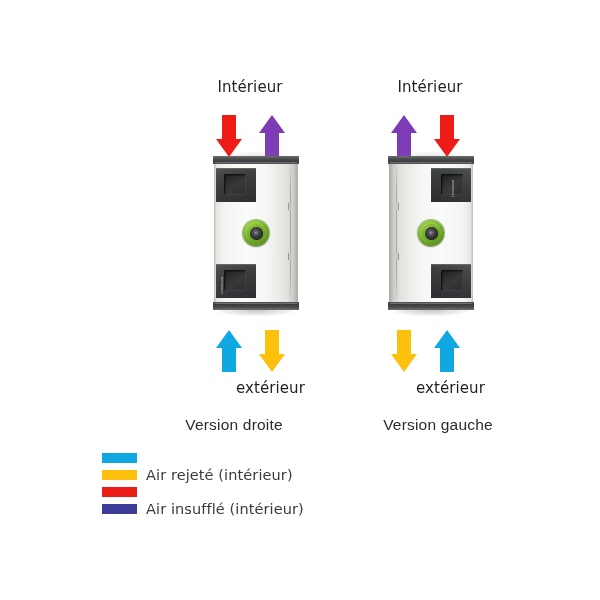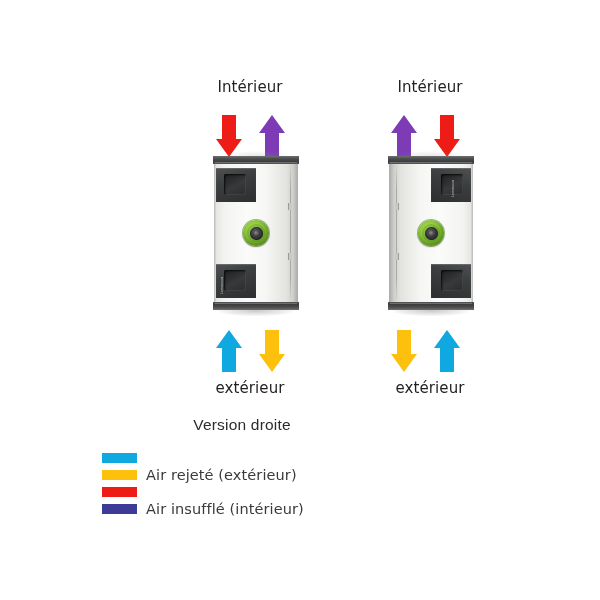--- a/index.html
+++ b/index.html
@@ -31,20 +31,21 @@
   }
   .lbl-interior {
     font-family: "DejaVu Sans", sans-serif;
     font-size: 15px;
     letter-spacing: 0.1px;
   }
   .lbl-exterior {
     font-family: "DejaVu Sans", sans-serif;
     font-size: 15px;
     letter-spacing: 0.1px;
+    text-align: right;
   }
   .lbl-version {
     font-family: "Liberation Sans", sans-serif;
     font-size: 15.5px;
     color: #2b2b2b;
     letter-spacing: 0.2px;
   }
 
   
   .unit {
@@ -271,21 +272,21 @@
     </svg>
   </div>
   <div class="arrow" style="left:259px; top:330px;">
     <svg viewBox="0 0 26 42" xmlns="http://www.w3.org/2000/svg" aria-hidden="true">
       <polygon points="6,0 20,0 20,24 26,24 13,42 0,24 6,24" fill="#fcc00d"></polygon>
     </svg>
   </div>
 
   <div class="lbl lbl-exterior" style="left:195px; top:379px; width:110px;">extérieur</div>
 
-  <div class="lbl lbl-version" style="left:172px; top:416px; width:140px;">Version droite</div>
+  <div class="lbl lbl-version" style="left:164px; top:416px; width:140px;">Version droite</div>
 
   <div class="lbl lbl-interior" style="left:375px; top:78px; width:110px;">Intérieur</div>
 
   <div class="arrow" style="left:391px; top:115px;">
     <svg viewBox="0 0 26 42" xmlns="http://www.w3.org/2000/svg" aria-hidden="true">
       <polygon points="13,0 26,18 20,18 20,42 6,42 6,18 0,18" fill="#7d3cb5"></polygon>
     </svg>
   </div>
   <div class="arrow" style="left:434px; top:115px;">
     <svg viewBox="0 0 26 42" xmlns="http://www.w3.org/2000/svg" aria-hidden="true">
@@ -327,30 +328,31 @@
     </svg>
   </div>
   <div class="arrow" style="left:434px; top:330px;">
     <svg viewBox="0 0 26 42" xmlns="http://www.w3.org/2000/svg" aria-hidden="true">
       <polygon points="13,0 26,18 20,18 20,42 6,42 6,18 0,18" fill="#0fa8e0"></polygon>
     </svg>
   </div>
 
   <div class="lbl lbl-exterior" style="left:375px; top:379px; width:110px;">extérieur</div>
 
+  <div class="lbl lbl-version" style="left:358px; top:416px; width:160px;">Version gauche</div>
 
   <div class="legend">
 
     <div class="legend-row">
       <span class="legend-swatch" style="background:#0fa8e0;"></span>
     </div>
 
     <div class="legend-row">
       <span class="legend-swatch" style="background:#fcc00d;"></span>
-      <span class="legend-text">Air rejeté (extérieur)</span>
+      <span class="legend-text">Air rejeté (intérieur)</span>
     </div>
 
     <div class="legend-row">
       <span class="legend-swatch" style="background:#ed1c16;"></span>
     </div>
 
     <div class="legend-row">
       <span class="legend-swatch" style="background:#3c3c96;"></span>
       <span class="legend-text">Air insufflé (intérieur)</span>
     </div>

